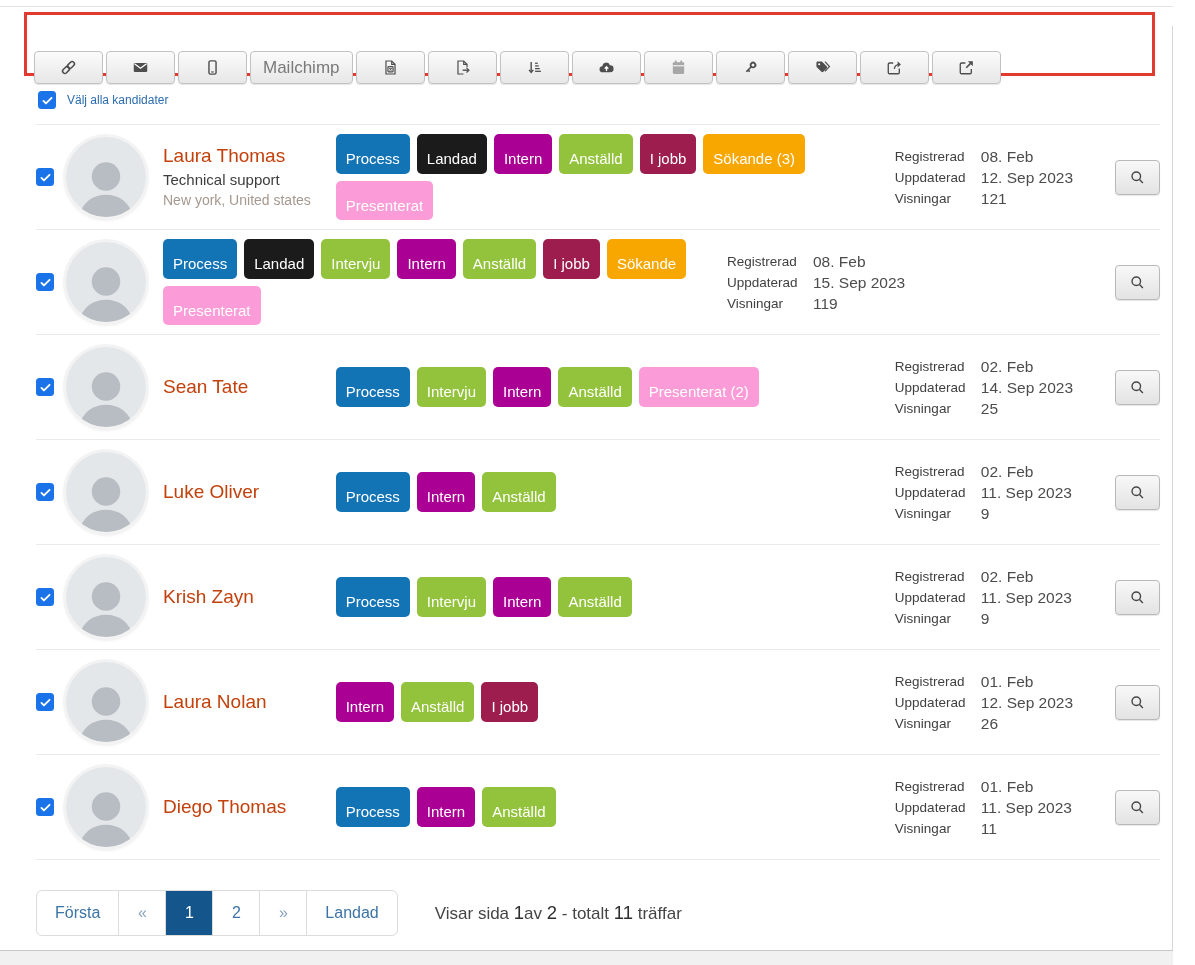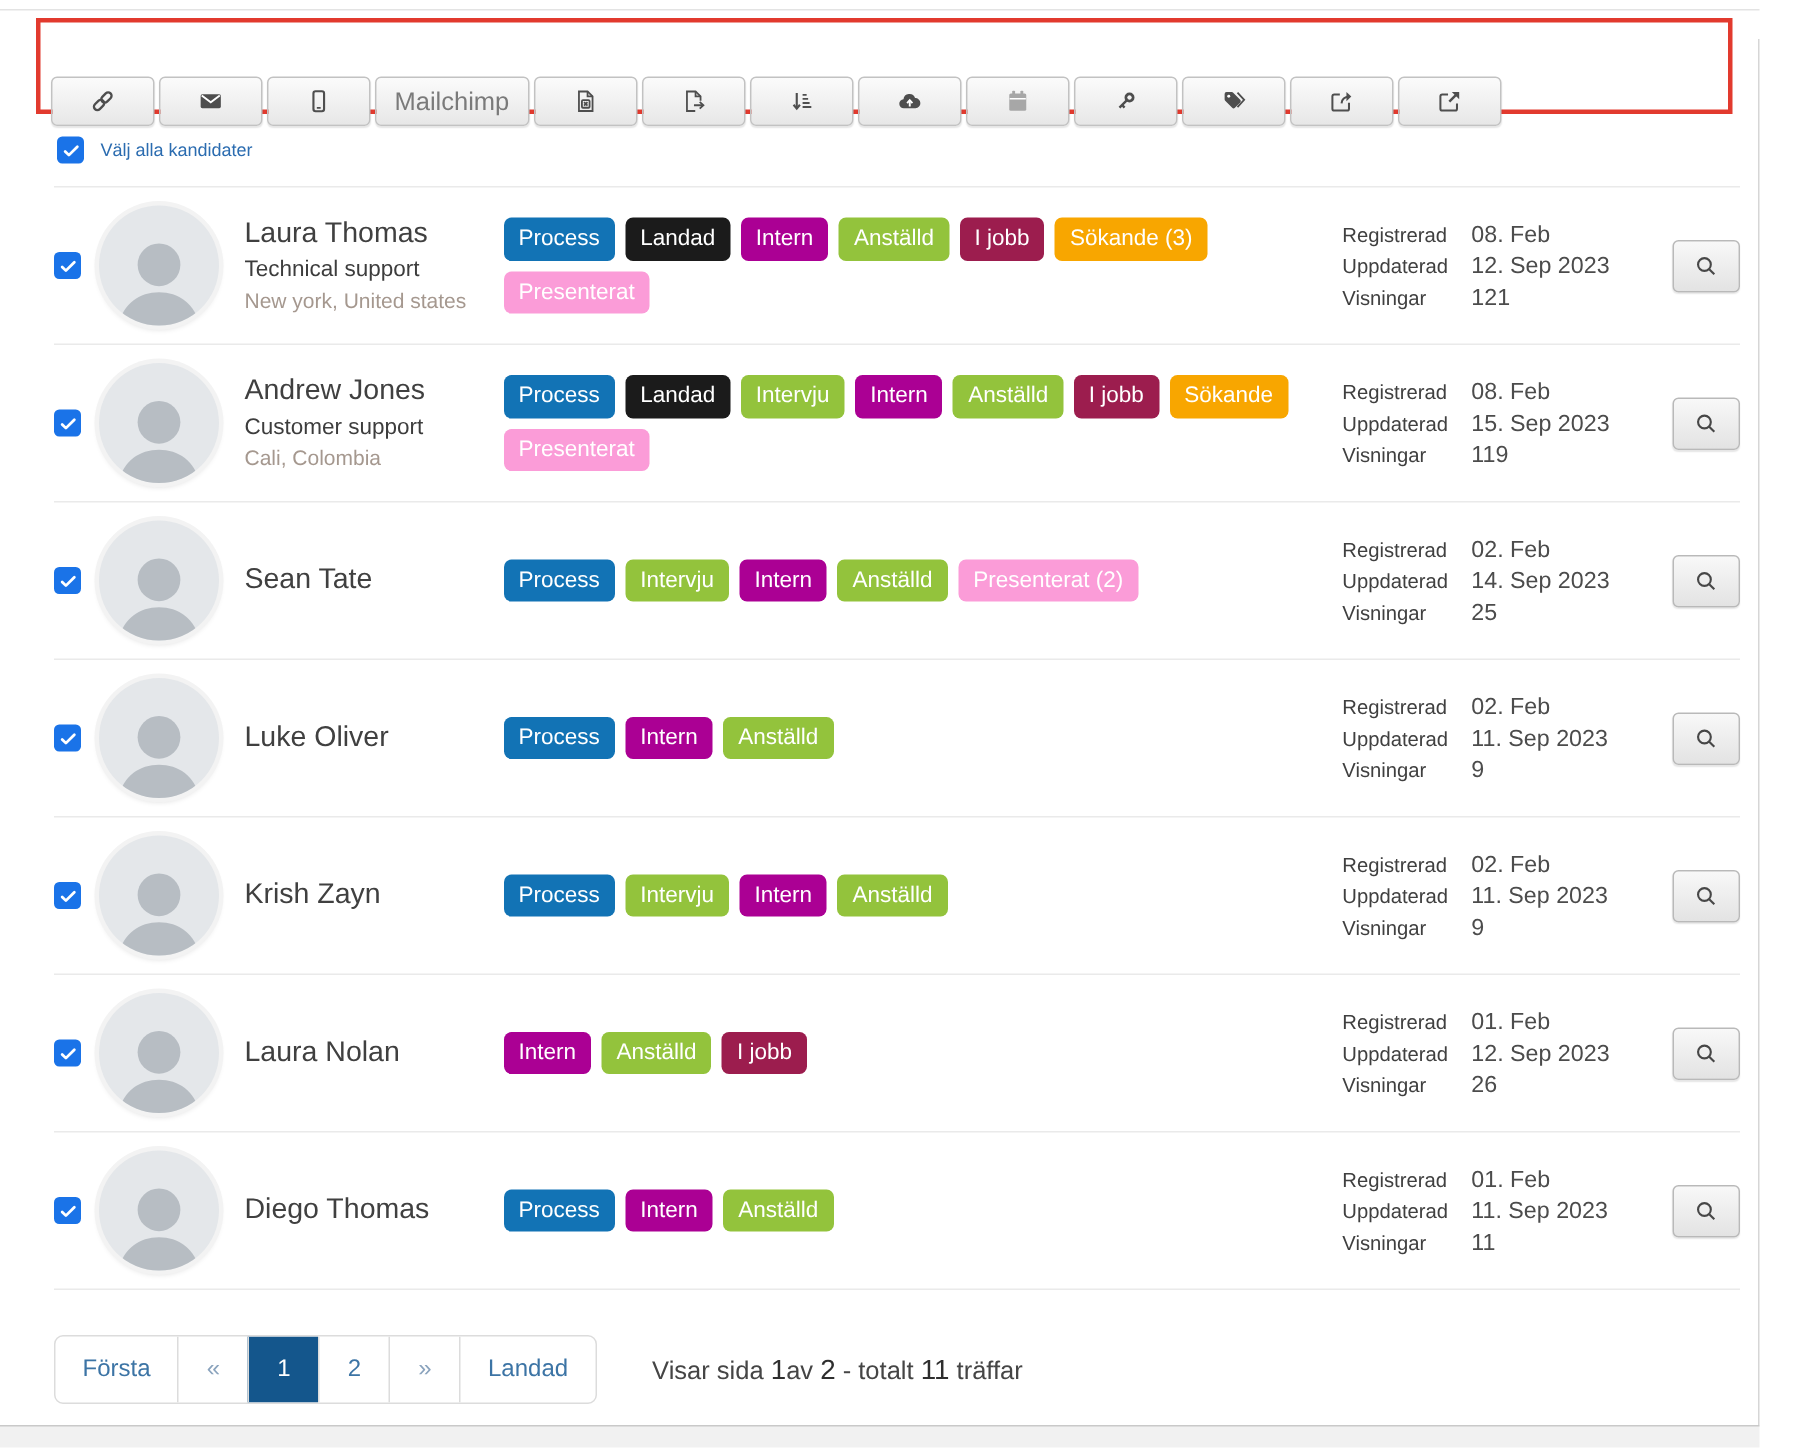--- a/index.html
+++ b/index.html
@@ -42,25 +42,25 @@
   .list{position:absolute;left:36px;top:124px;width:1124px;border-top:1px solid #eaeaea;}
   .row{display:flex;align-items:center;min-height:105px;border-bottom:1px solid #eaeaea;padding:6px 0;box-sizing:border-box;}
   .row .checkbox{margin-right:12px;}
   .avatar{
     width:80px;height:80px;border-radius:50%;background:#e4e7ea;
     box-shadow:0 0 0 3px #f3f3f3,0 2px 4px rgba(0,0,0,.18);
     margin-right:17px;overflow:hidden;display:flex;align-items:flex-end;justify-content:center;flex:none;
   }
   .avatar svg{width:76px;height:76px;margin-bottom:-7px;}
   .who{width:158px;margin-right:16px;}
-  .name{font-size:19px;color:#404040;line-height:1.25;cursor:pointer;}
+  .name{font-size:19px;color:#c2410c;line-height:1.25;cursor:pointer;}
   .title{font-size:15px;color:#3d3d3d;margin-top:3px;}
   .loc{font-size:14px;color:#a5988f;margin-top:3px;line-height:1.4;}
   .tags{width:556px;display:flex;flex-wrap:wrap;gap:7px;align-items:center;align-content:center;margin-right:8px;}
-  .tag{color:#fff;font-size:15px;padding:5px 10px 5px;border-radius:5px;line-height:1.25;white-space:nowrap;cursor:pointer;}
+  .tag{color:#fff;font-size:15px;padding:16px 10px 5px;border-radius:5px;line-height:1.25;white-space:nowrap;cursor:pointer;}
   .meta{display:grid;grid-template-columns:80px auto;column-gap:6px;width:214px;margin-right:8px;align-content:center;}
   .mlabel{font-size:13.5px;color:#404040;line-height:21px;}
   .mvalue{font-size:15.5px;color:#4c4c4c;line-height:21px;}
   .search-btn{
     width:45px;height:35px;border:1px solid #b9b9b9;border-radius:4px;
     background:linear-gradient(#f8f8f8,#e3e3e3);display:flex;align-items:center;justify-content:center;
     margin-left:auto;cursor:pointer;box-shadow:0 1px 1px rgba(0,0,0,.10);flex:none;
   }
   .search-btn .icon{width:17px;height:17px;display:inline-flex;}
   .search-btn svg{width:100%;height:100%;}
@@ -276,25 +276,20 @@
         <svg viewBox="0 0 24 24">
           <path d="M4.5 12.8l4.6 4.6L19.5 7" fill="none" stroke="#fff" stroke-width="3.4" stroke-linecap="round" stroke-linejoin="round"></path>
         </svg>
       </span>
     <div class="avatar">
         <svg viewBox="0 0 24 24" fill="#b7bdc3">
           <circle cx="12" cy="9" r="4.5"></circle>
           <path d="M3.4 22c.9-4.8 4.5-7.2 8.6-7.2s7.7 2.4 8.6 7.2z"></path>
         </svg>
       </div>
-    <div class="who">
-      <div class="name">Andrew Jones</div>
-      <div class="title">Customer support</div>
-      <div class="loc">Cali, Colombia</div>
-    </div>
     <div class="tags">
         <span class="tag" style="background: rgb(18, 115, 181);">Process</span>
         <span class="tag" style="background: rgb(27, 27, 27);">Landad</span>
         <span class="tag" style="background: rgb(147, 195, 60);">Intervju</span>
         <span class="tag" style="background: rgb(171, 0, 148);">Intern</span>
         <span class="tag" style="background: rgb(147, 195, 60);">Anställd</span>
         <span class="tag" style="background: rgb(156, 29, 78);">I jobb</span>
         <span class="tag" style="background: rgb(248, 166, 0);">Sökande</span>
         <span class="tag" style="background: rgb(251, 156, 216);">Presenterat</span>
       </div>

